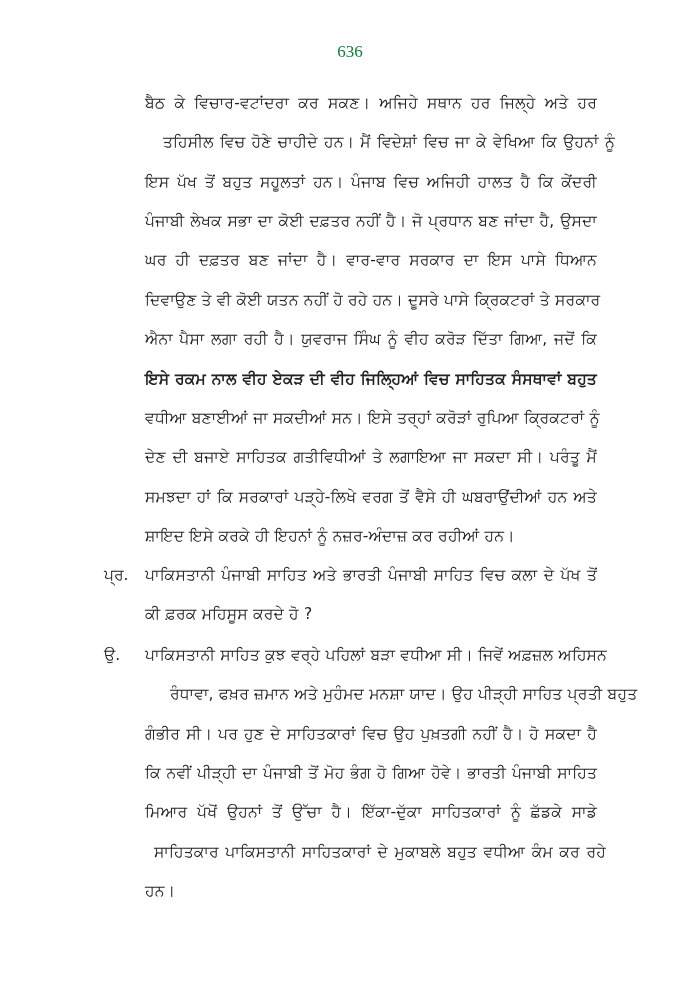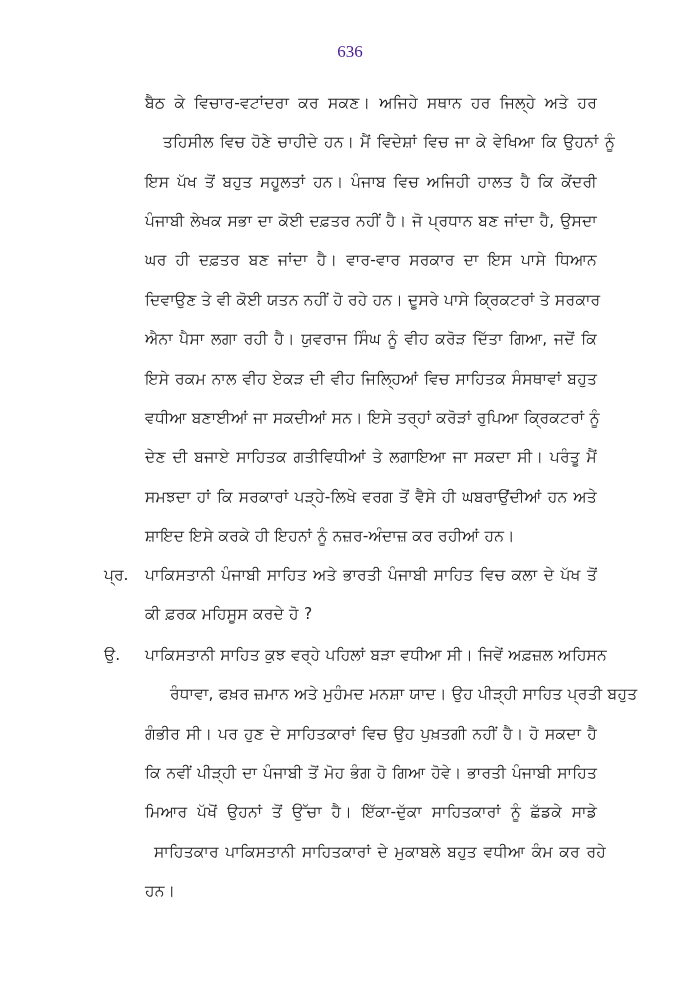--- a/index.html
+++ b/index.html
@@ -15,21 +15,21 @@
       color: #111111;
     }
     .page-number {
       position: absolute;
       top: 42px;
       left: 0;
       width: 700px;
       text-align: center;
       font-family: "Liberation Serif", "DejaVu Serif", serif;
       font-size: 17px;
-      color: #4c1d95;
+      color: #15803d;
     }
     .body-text {
       position: absolute;
       left: 145px;
       width: 452px;
       font-family: "DejaVu Sans", "Liberation Sans", sans-serif;
       font-size: 15.5px;
       color: #222222;
     }
     .line {
@@ -63,21 +63,21 @@
   <div class="page-number">636</div>
 
   <div class="body-text" style="top:0;">
     <div class="line" style="top:91px;">ਬੈਠ ਕੇ ਵਿਚਾਰ-ਵਟਾਂਦਰਾ ਕਰ ਸਕਣ। ਅਜਿਹੇ ਸਥਾਨ ਹਰ ਜਿਲ੍ਹੇ ਅਤੇ ਹਰ</div>
     <div class="line" style="top:130px;margin-left:18px;">ਤਹਿਸੀਲ ਵਿਚ ਹੋਣੇ ਚਾਹੀਦੇ ਹਨ। ਮੈਂ ਵਿਦੇਸ਼ਾਂ ਵਿਚ ਜਾ ਕੇ ਵੇਖਿਆ ਕਿ ਉਹਨਾਂ ਨੂੰ</div>
     <div class="line" style="top:170px;">ਇਸ ਪੱਖ ਤੋਂ ਬਹੁਤ ਸਹੂਲਤਾਂ ਹਨ। ਪੰਜਾਬ ਵਿਚ ਅਜਿਹੀ ਹਾਲਤ ਹੈ ਕਿ ਕੇਂਦਰੀ</div>
     <div class="line" style="top:209px;">ਪੰਜਾਬੀ ਲੇਖਕ ਸਭਾ ਦਾ ਕੋਈ ਦਫ਼ਤਰ ਨਹੀਂ ਹੈ। ਜੋ ਪ੍ਰਧਾਨ ਬਣ ਜਾਂਦਾ ਹੈ, ਉਸਦਾ</div>
     <div class="line" style="top:248px;">ਘਰ ਹੀ ਦਫ਼ਤਰ ਬਣ ਜਾਂਦਾ ਹੈ। ਵਾਰ-ਵਾਰ ਸਰਕਾਰ ਦਾ ਇਸ ਪਾਸੇ ਧਿਆਨ</div>
     <div class="line" style="top:288px;">ਦਿਵਾਉਣ ਤੇ ਵੀ ਕੋਈ ਯਤਨ ਨਹੀਂ ਹੋ ਰਹੇ ਹਨ। ਦੂਸਰੇ ਪਾਸੇ ਕ੍ਰਿਕਟਰਾਂ ਤੇ ਸਰਕਾਰ</div>
     <div class="line" style="top:327px;">ਐਨਾ ਪੈਸਾ ਲਗਾ ਰਹੀ ਹੈ। ਯੁਵਰਾਜ ਸਿੰਘ ਨੂੰ ਵੀਹ ਕਰੋੜ ਦਿੱਤਾ ਗਿਆ, ਜਦੋਂ ਕਿ</div>
-    <div class="line" style="top:367px;">ਇਸੇ ਰਕਮ ਨਾਲ ਵੀਹ ਏਕੜ ਦੀ ਵੀਹ ਜਿਲ੍ਹਿਆਂ ਵਿਚ ਸਾਹਿਤਕ ਸੰਸਥਾਵਾਂ ਬਹੁਤ</div>
+    <div class="line" style="top:367px;font-weight:bold;">ਇਸੇ ਰਕਮ ਨਾਲ ਵੀਹ ਏਕੜ ਦੀ ਵੀਹ ਜਿਲ੍ਹਿਆਂ ਵਿਚ ਸਾਹਿਤਕ ਸੰਸਥਾਵਾਂ ਬਹੁਤ</div>
     <div class="line" style="top:406px;">ਵਧੀਆ ਬਣਾਈਆਂ ਜਾ ਸਕਦੀਆਂ ਸਨ। ਇਸੇ ਤਰ੍ਹਾਂ ਕਰੋੜਾਂ ਰੁਪਿਆ ਕ੍ਰਿਕਟਰਾਂ ਨੂੰ</div>
     <div class="line" style="top:445px;">ਦੇਣ ਦੀ ਬਜਾਏ ਸਾਹਿਤਕ ਗਤੀਵਿਧੀਆਂ ਤੇ ਲਗਾਇਆ ਜਾ ਸਕਦਾ ਸੀ। ਪਰੰਤੂ ਮੈਂ</div>
     <div class="line" style="top:485px;">ਸਮਝਦਾ ਹਾਂ ਕਿ ਸਰਕਾਰਾਂ ਪੜ੍ਹੇ-ਲਿਖੇ ਵਰਗ ਤੋਂ ਵੈਸੇ ਹੀ ਘਬਰਾਉਂਦੀਆਂ ਹਨ ਅਤੇ</div>
     <div class="line last" style="top:524px;">ਸ਼ਾਇਦ ਇਸੇ ਕਰਕੇ ਹੀ ਇਹਨਾਂ ਨੂੰ ਨਜ਼ਰ-ਅੰਦਾਜ਼ ਕਰ ਰਹੀਆਂ ਹਨ।</div>
   </div>
 
   <div class="marker" style="top:563px;text-align:right;">ਪ੍ਰ.</div>
   <div class="body-text" style="top:0;">
     <div class="line" style="top:563px;">ਪਾਕਿਸਤਾਨੀ ਪੰਜਾਬੀ ਸਾਹਿਤ ਅਤੇ ਭਾਰਤੀ ਪੰਜਾਬੀ ਸਾਹਿਤ ਵਿਚ ਕਲਾ ਦੇ ਪੱਖ ਤੋਂ</div>
     <div class="line last" style="top:602px;">ਕੀ ਫ਼ਰਕ ਮਹਿਸੂਸ ਕਰਦੇ ਹੋ ?</div>

